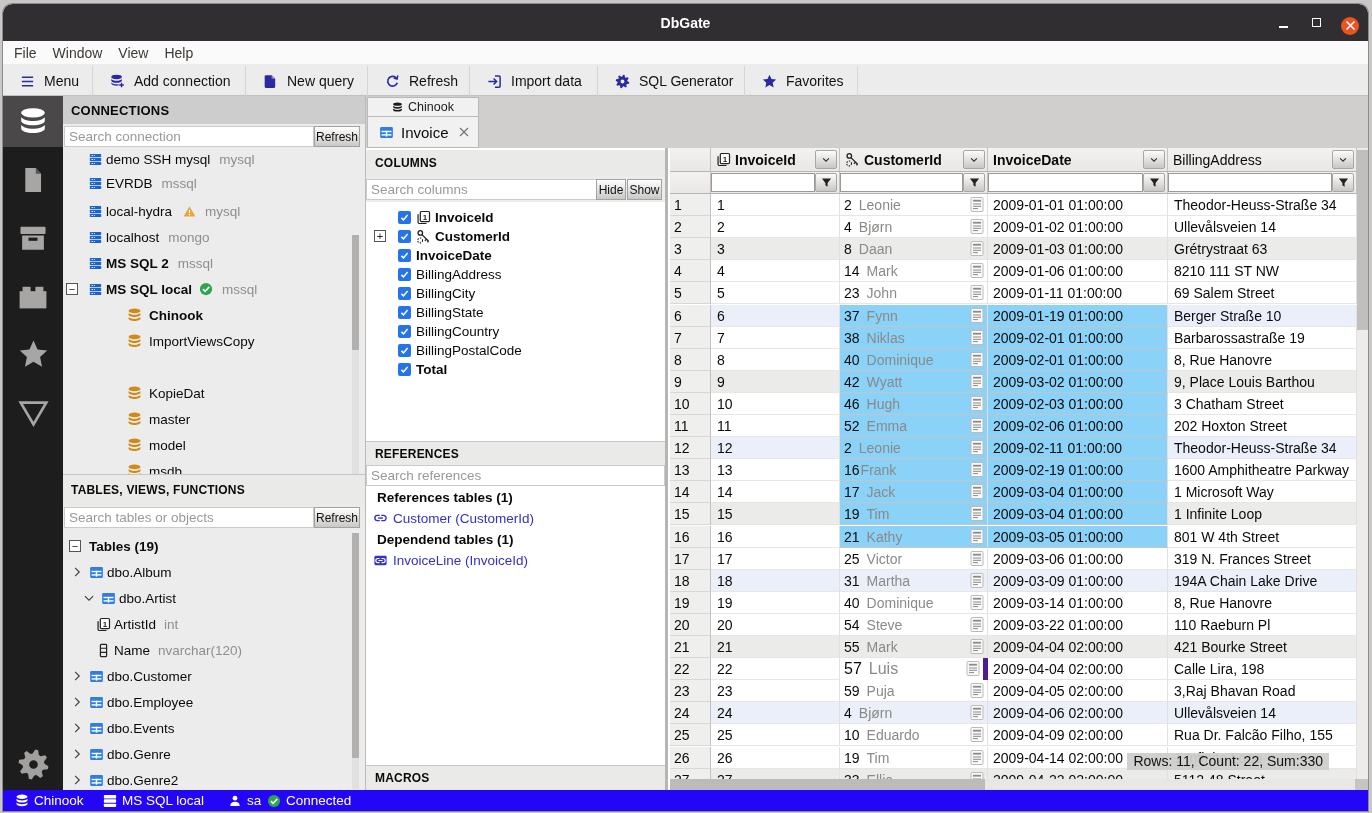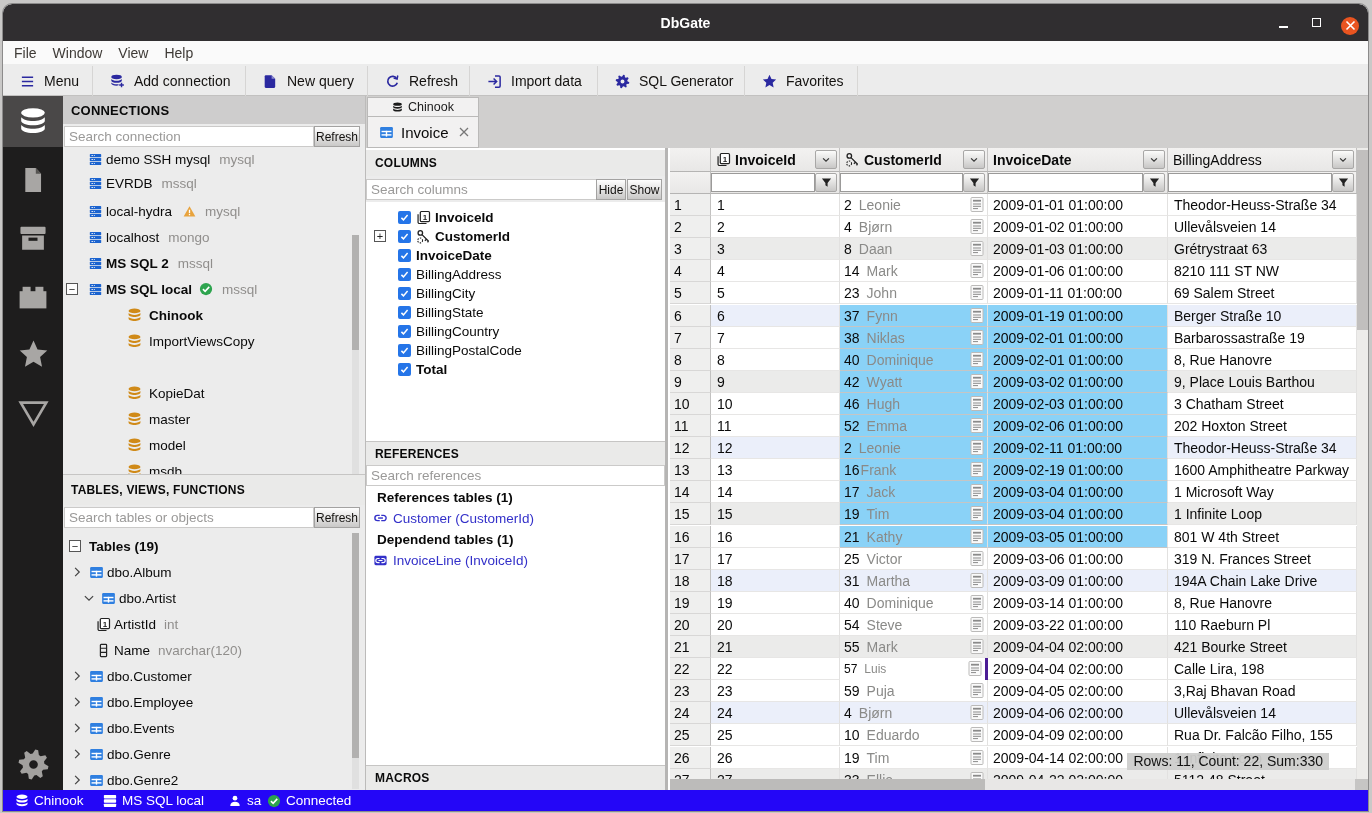--- a/index.html
+++ b/index.html
@@ -990,21 +990,21 @@
           <svg width="14" height="15" viewBox="0 0 14 15" style="">
             <rect x="1" y="0.5" width="12" height="14" rx="1" fill="#fafafa" stroke="#bbbab9" stroke-width="1"></rect>
             <rect x="3" y="2.8" width="8" height="1.8" fill="#8a8a8a"></rect>
             <path d="M3 7h8M3 9.3h8M3 11.6h5" stroke="#8a8a8a" stroke-width="1"></path>
           </svg>
         </span></div>
 <div class="abs" style="left:322px;top:488.0px;width:180px;height:22.1px;background:#ebebea;border-right:1px solid #e2e1e0;border-bottom:1px solid #e7e6e5;font-size:14px;color:#0a0a0a;line-height:22.1px;padding-left:5px">2009-04-04 02:00:00</div>
 <div class="abs" style="left:502px;top:488.0px;width:189px;height:22.1px;background:#ebebea;border-right:1px solid #e2e1e0;border-bottom:1px solid #e7e6e5;font-size:14px;color:#0a0a0a;line-height:22.1px;padding-left:6px;white-space:nowrap;overflow:hidden">421 Bourke Street</div>
 <div class="abs" style="left:4px;top:510.1px;width:41px;height:22.1px;background:#efefee;border-right:1px solid #c2c1c0;border-bottom:1px solid #d8d7d6;font-size:14px;color:#0a0a0a;line-height:22.1px;padding-left:4px">22</div>
 <div class="abs" style="left:45px;top:510.1px;width:129px;height:22.1px;background:#fff;border-right:1px solid #e2e1e0;border-bottom:1px solid #e7e6e5;font-size:14px;color:#0a0a0a;line-height:22.1px;padding-left:6px">22</div>
-<div class="abs" style="left:174px;top:510.1px;width:148px;height:35px;background:#fff;border-right:3px solid #4c1d95;border-bottom:1px solid #e7e6e5;font-size:12px;line-height:22.1px;padding-left:4px"><span style="color:#0a0a0a">57</span><span style="color:#8a8a88;margin-left:7px">Luis</span><span style="position:absolute;right:3px;top:3px">
+<div class="abs" style="left:174px;top:510.1px;width:148px;height:35px;background:#fff;border-right:5px solid #4c1d95;border-bottom:1px solid #e7e6e5;font-size:16px;line-height:22.1px;padding-left:4px"><span style="color:#0a0a0a">57</span><span style="color:#8a8a88;margin-left:7px">Luis</span><span style="position:absolute;right:3px;top:3px">
           <svg width="14" height="15" viewBox="0 0 14 15" style="">
             <rect x="1" y="0.5" width="12" height="14" rx="1" fill="#fafafa" stroke="#bbbab9" stroke-width="1"></rect>
             <rect x="3" y="2.8" width="8" height="1.8" fill="#8a8a8a"></rect>
             <path d="M3 7h8M3 9.3h8M3 11.6h5" stroke="#8a8a8a" stroke-width="1"></path>
           </svg>
         </span></div>
 <div class="abs" style="left:322px;top:510.1px;width:180px;height:22.1px;background:#fff;border-right:1px solid #e2e1e0;border-bottom:1px solid #e7e6e5;font-size:14px;color:#0a0a0a;line-height:22.1px;padding-left:5px">2009-04-04 02:00:00</div>
 <div class="abs" style="left:502px;top:510.1px;width:189px;height:22.1px;background:#fff;border-right:1px solid #e2e1e0;border-bottom:1px solid #e7e6e5;font-size:14px;color:#0a0a0a;line-height:22.1px;padding-left:6px;white-space:nowrap;overflow:hidden">Calle Lira, 198</div>
 <div class="abs" style="left:4px;top:532.2px;width:41px;height:22.1px;background:#efefee;border-right:1px solid #c2c1c0;border-bottom:1px solid #d8d7d6;font-size:14px;color:#0a0a0a;line-height:22.1px;padding-left:4px">23</div>
 <div class="abs" style="left:45px;top:532.2px;width:129px;height:22.1px;background:#fff;border-right:1px solid #e2e1e0;border-bottom:1px solid #e7e6e5;font-size:14px;color:#0a0a0a;line-height:22.1px;padding-left:6px">23</div>

